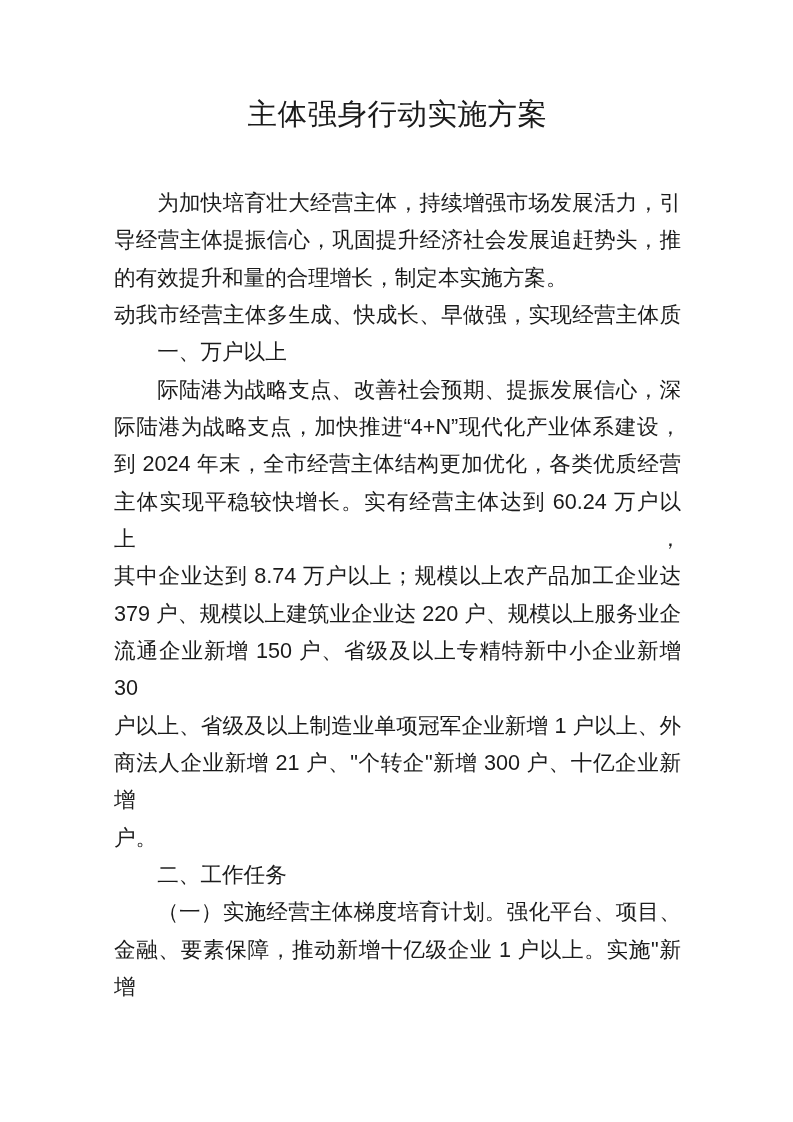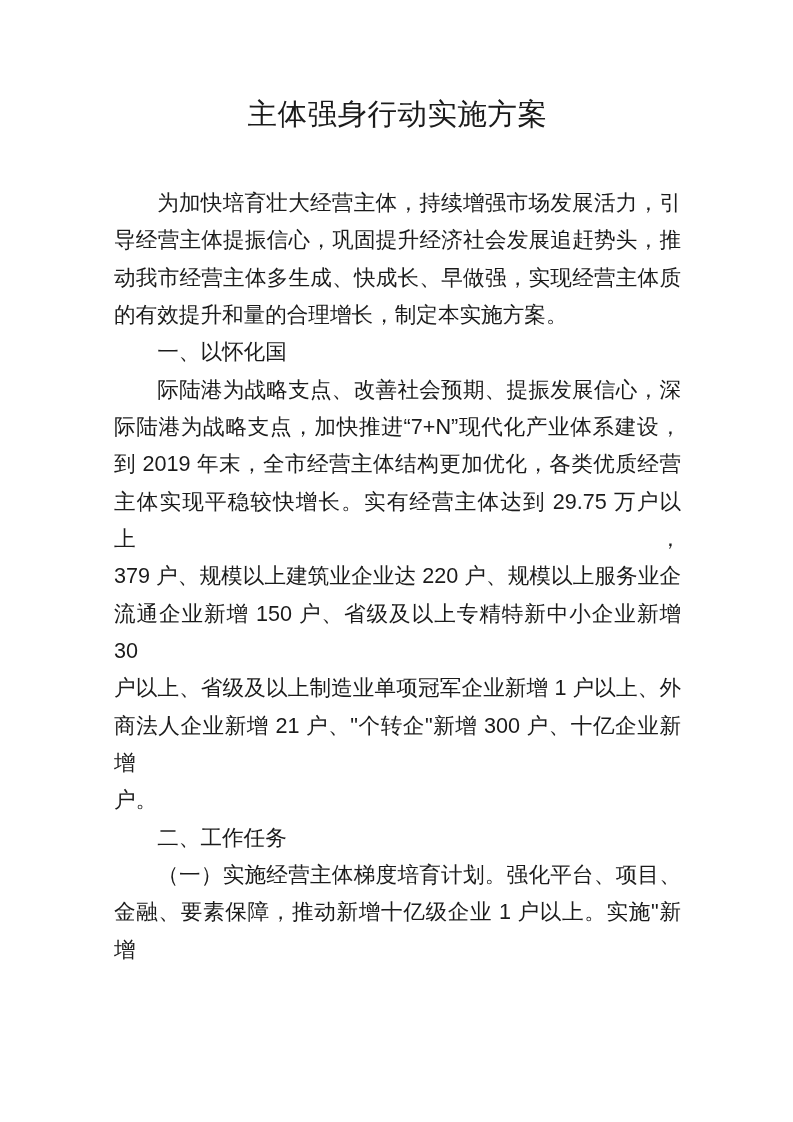--- a/index.html
+++ b/index.html
@@ -58,33 +58,34 @@
 
 <div class="page">
 
   <h1 class="title">主体强身行动实施方案</h1>
 
   <div class="content">
 
     <div class="para">
       <div class="line stretch indent">为加快培育壮大经营主体，持续增强市场发展活力，引</div>
       <div class="line stretch">导经营主体提振信心，巩固提升经济社会发展追赶势头，推</div>
+      <div class="line">的有效提升和量的合理增长，制定本实施方案。</div>
       <div class="line stretch">动我市经营主体多生成、快成长、早做强，实现经营主体质</div>
-      <div class="line">的有效提升和量的合理增长，制定本实施方案。</div>
     </div>
 
     <div class="para">
-      <div class="line indent">一、以怀化国</div>
+      <div class="line indent">一、万户以上</div>
     </div>
 
     <div class="para">
       <div class="line stretch indent">际陆港为战略支点、改善社会预期、提振发展信心，深</div>
-      <div class="line stretch">际陆港为战略支点，加快推进“7+N”现代化产业体系建设，</div>
-      <div class="line stretch">到 2019 年末，全市经营主体结构更加优化，各类优质经营</div>
-      <div class="line stretch">主体实现平稳较快增长。实有经营主体达到 29.75 万户以上，</div>
+      <div class="line stretch">际陆港为战略支点，加快推进“4+N”现代化产业体系建设，</div>
+      <div class="line stretch">到 2024 年末，全市经营主体结构更加优化，各类优质经营</div>
+      <div class="line stretch">主体实现平稳较快增长。实有经营主体达到 60.24 万户以上，</div>
+      <div class="line stretch">其中企业达到 8.74 万户以上；规模以上农产品加工企业达</div>
       <div class="line stretch">379 户、规模以上建筑业企业达 220 户、规模以上服务业企</div>
       <div class="line stretch">流通企业新增 150 户、省级及以上专精特新中小企业新增 30</div>
       <div class="line stretch">户以上、省级及以上制造业单项冠军企业新增 1 户以上、外</div>
       <div class="line stretch">商法人企业新增 21 户、"个转企"新增 300 户、十亿企业新增</div>
       <div class="line">户。</div>
     </div>
 
     <div class="para">
       <div class="line indent">二、工作任务</div>
     </div>

